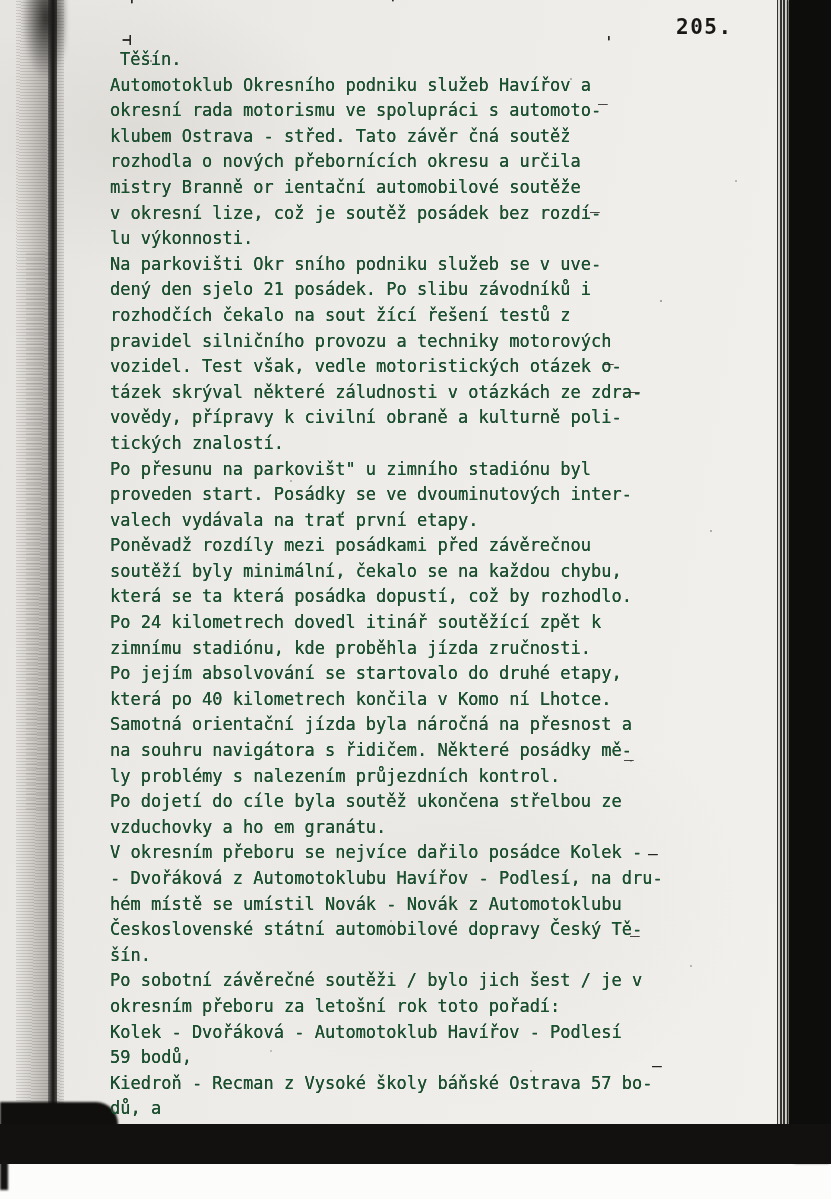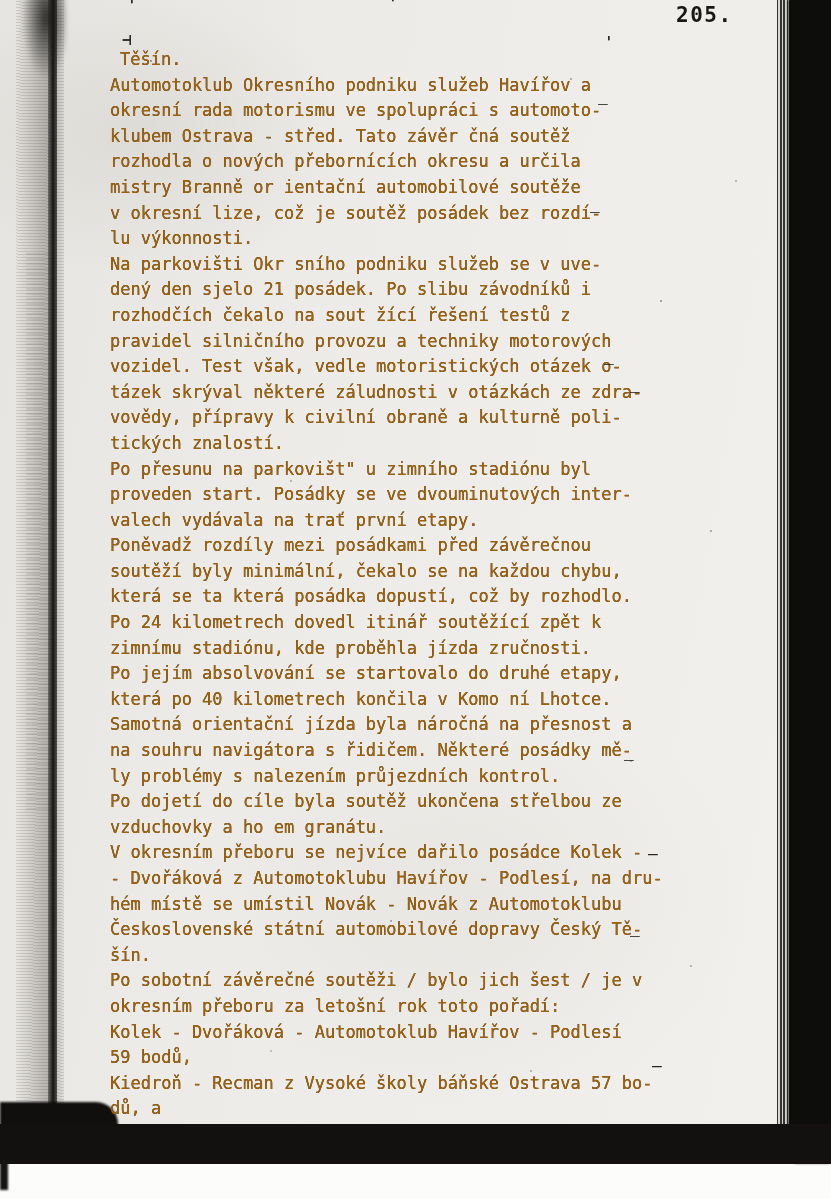--- a/index.html
+++ b/index.html
@@ -35,23 +35,23 @@
 
   
   .edge-lines{position:absolute;left:777px;top:0;width:13px;height:1126px;
     background:repeating-linear-gradient(to right,#35332f 0 1.5px,#d9d7d3 1.5px 3.2px);}
   .right-band{position:absolute;left:789px;top:0;width:42px;height:1164px;background:#0d0d0c;
     box-shadow:-2px 0 2px rgba(25,24,22,.55);border-radius:0 0 0 10px;}
   .bottom-band{position:absolute;left:0;top:1124px;width:831px;height:40px;background:#121110;filter:blur(.6px);}
   .bottom-left-tail{position:absolute;left:0;top:1160px;width:8px;height:30px;background:#151413;filter:blur(.8px);}
 
   
-  .page-number{position:absolute;left:676px;top:3px;font-size:21px;font-weight:bold;color:#181716;letter-spacing:1.5px;}
+  .page-number{position:absolute;left:676px;top:15px;font-size:21px;font-weight:bold;color:#181716;letter-spacing:1.5px;}
   .text{position:absolute;left:110px;top:47px;width:580px;font-size:17px;line-height:25.6px;
-    color:#a16207;text-shadow:0 0 .6px rgba(30,28,26,.9);white-space:pre;}
+    color:#14532d;text-shadow:0 0 .6px rgba(30,28,26,.9);white-space:pre;}
   .tline{height:25.6px;}
   .tline:first-child{padding-left:10px;}
   .artifact{position:absolute;font-size:16px;color:#262523;text-shadow:0 0 .5px rgba(30,28,26,.8);}
 </style>
 </head>
 <body>
 
 <div class="scan">
   <div class="paper"></div>
 

